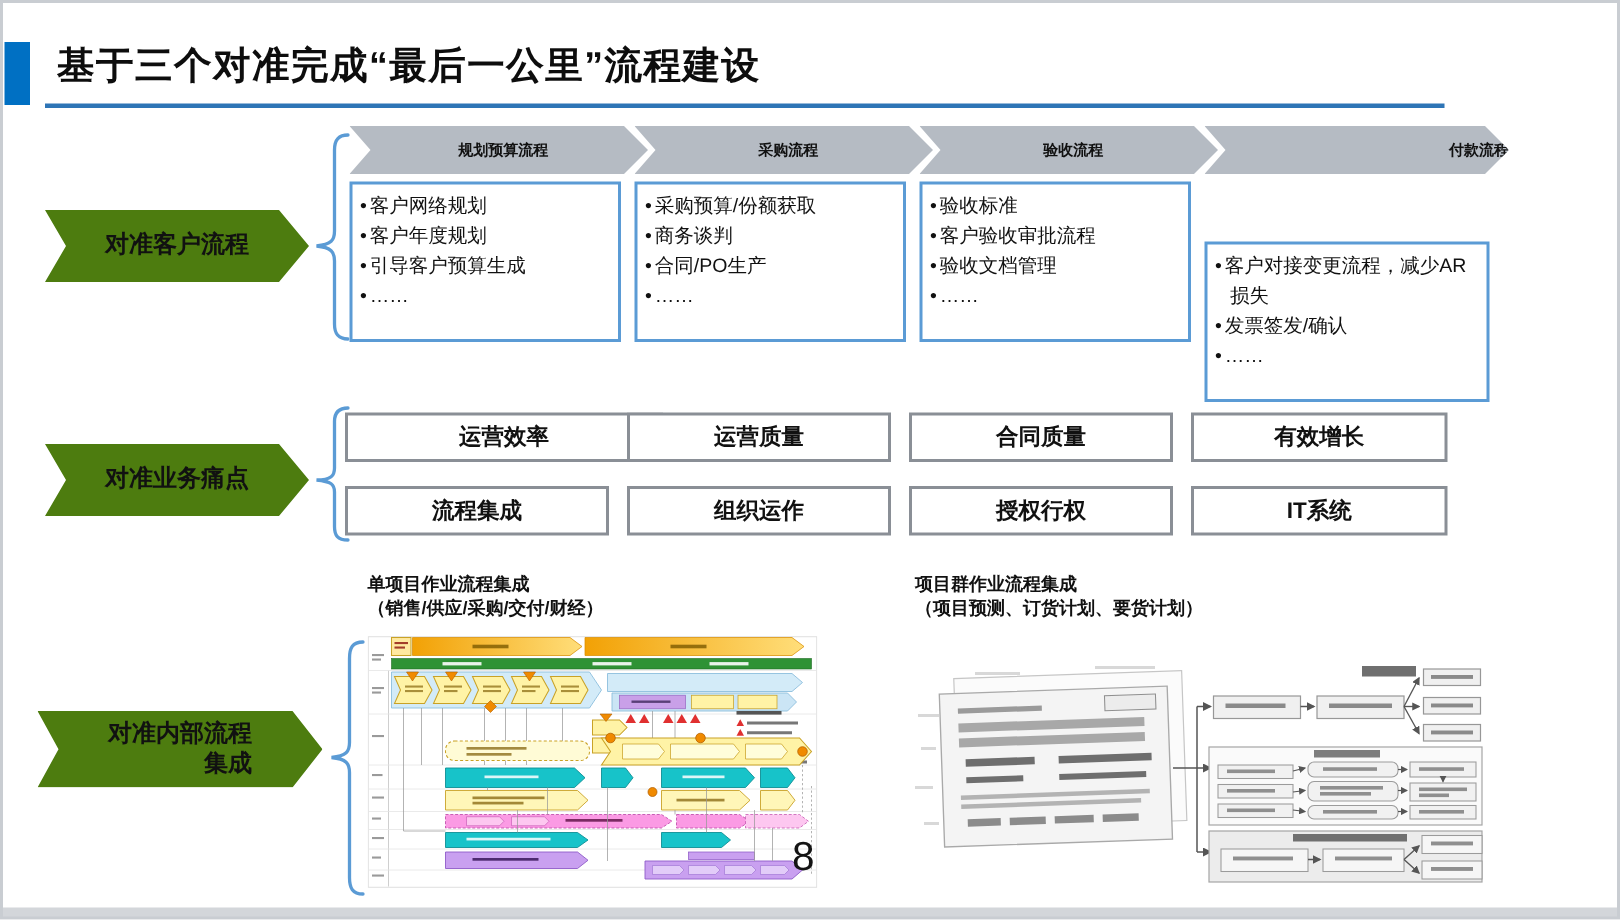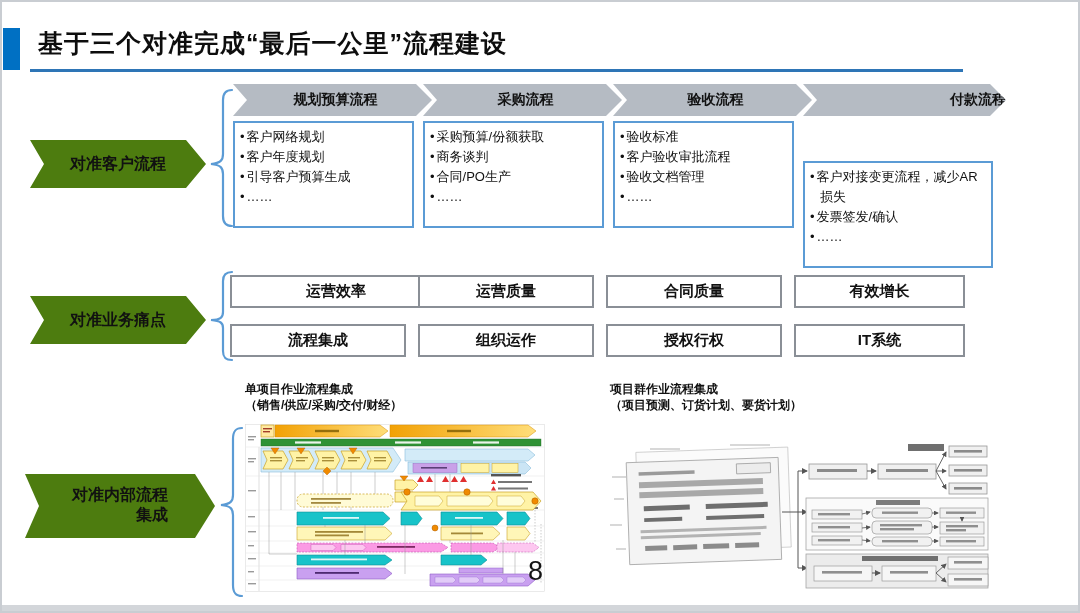--- a/index.html
+++ b/index.html
@@ -13,27 +13,27 @@
   .slide-title{position:absolute;left:38px;top:27px;margin:0;font-size:25px;font-weight:700;
                letter-spacing:1px;color:#0d0d0d;white-space:nowrap;}
   .title-underline{position:absolute;left:30px;top:69px;width:933px;height:3px;background:#2E75B6;}
 
   
   .pennant{position:absolute;background:#4d7c0f;display:flex;align-items:center;justify-content:center;
            font-size:16px;font-weight:700;text-align:right;line-height:1.25;
            clip-path:polygon(0 0,calc(100% - 20px) 0,100% 50%,calc(100% - 20px) 100%,0 100%,14px 50%);}
   .pennant.l1{left:30px;top:140px;width:176px;height:48px;}
   .pennant.l2{left:30px;top:296px;width:176px;height:48px;}
-  .pennant.l3{left:25px;top:474px;width:190px;height:64px;font-family:Liberation Mono, monospace;}
+  .pennant.l3{left:25px;top:474px;width:190px;height:51px;}
 
   .brace{position:absolute;}
 
   
   .chev{position:absolute;top:84px;height:32px;background:#b5bbc3;display:flex;align-items:center;
-        justify-content:center;font-size:14px;font-weight:700;padding-left:6px;
+        justify-content:center;font-size:10px;font-weight:700;padding-left:6px;
         clip-path:polygon(0 0,calc(100% - 16px) 0,100% 50%,calc(100% - 16px) 100%,0 100%,14px 50%);}
 
   
   .pbox{position:absolute;top:121px;height:107px;border:2px solid #5B9BD5;background:#fff;
         box-sizing:border-box;padding:4px 3px 4px 5px;}
   .pbox ul{margin:0;padding:0;list-style:none;font-size:13px;line-height:1.55;}
   .pbox li{padding-left:10px;text-indent:-10px;}
   .pbox li::before{content:"•";margin-right:2px;}
 
   

